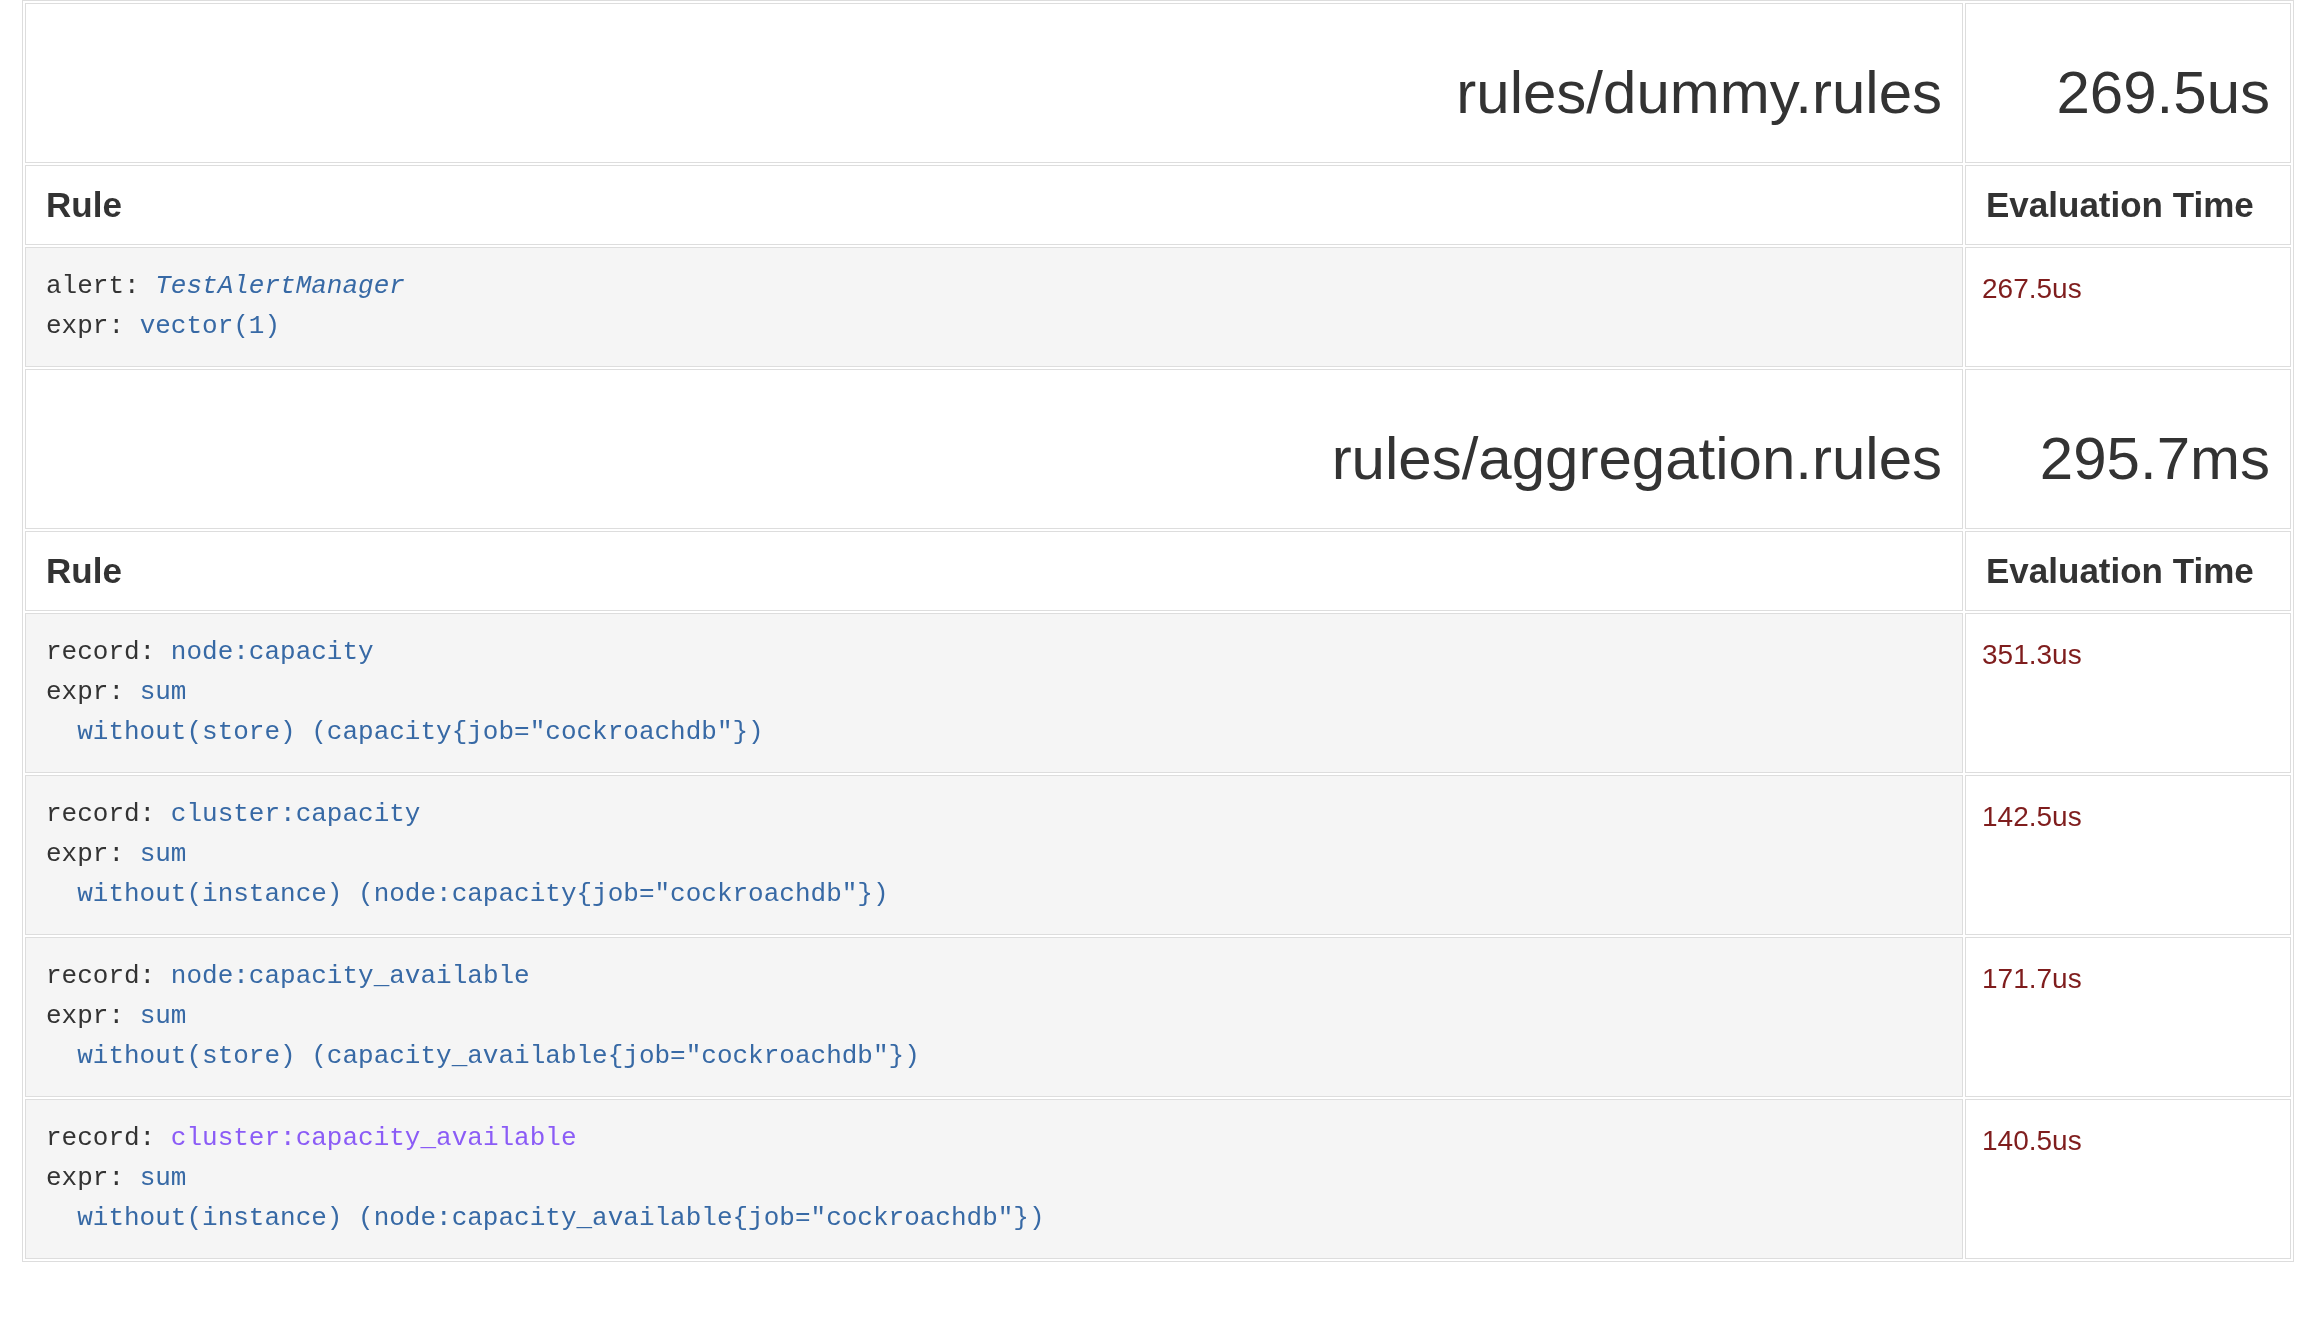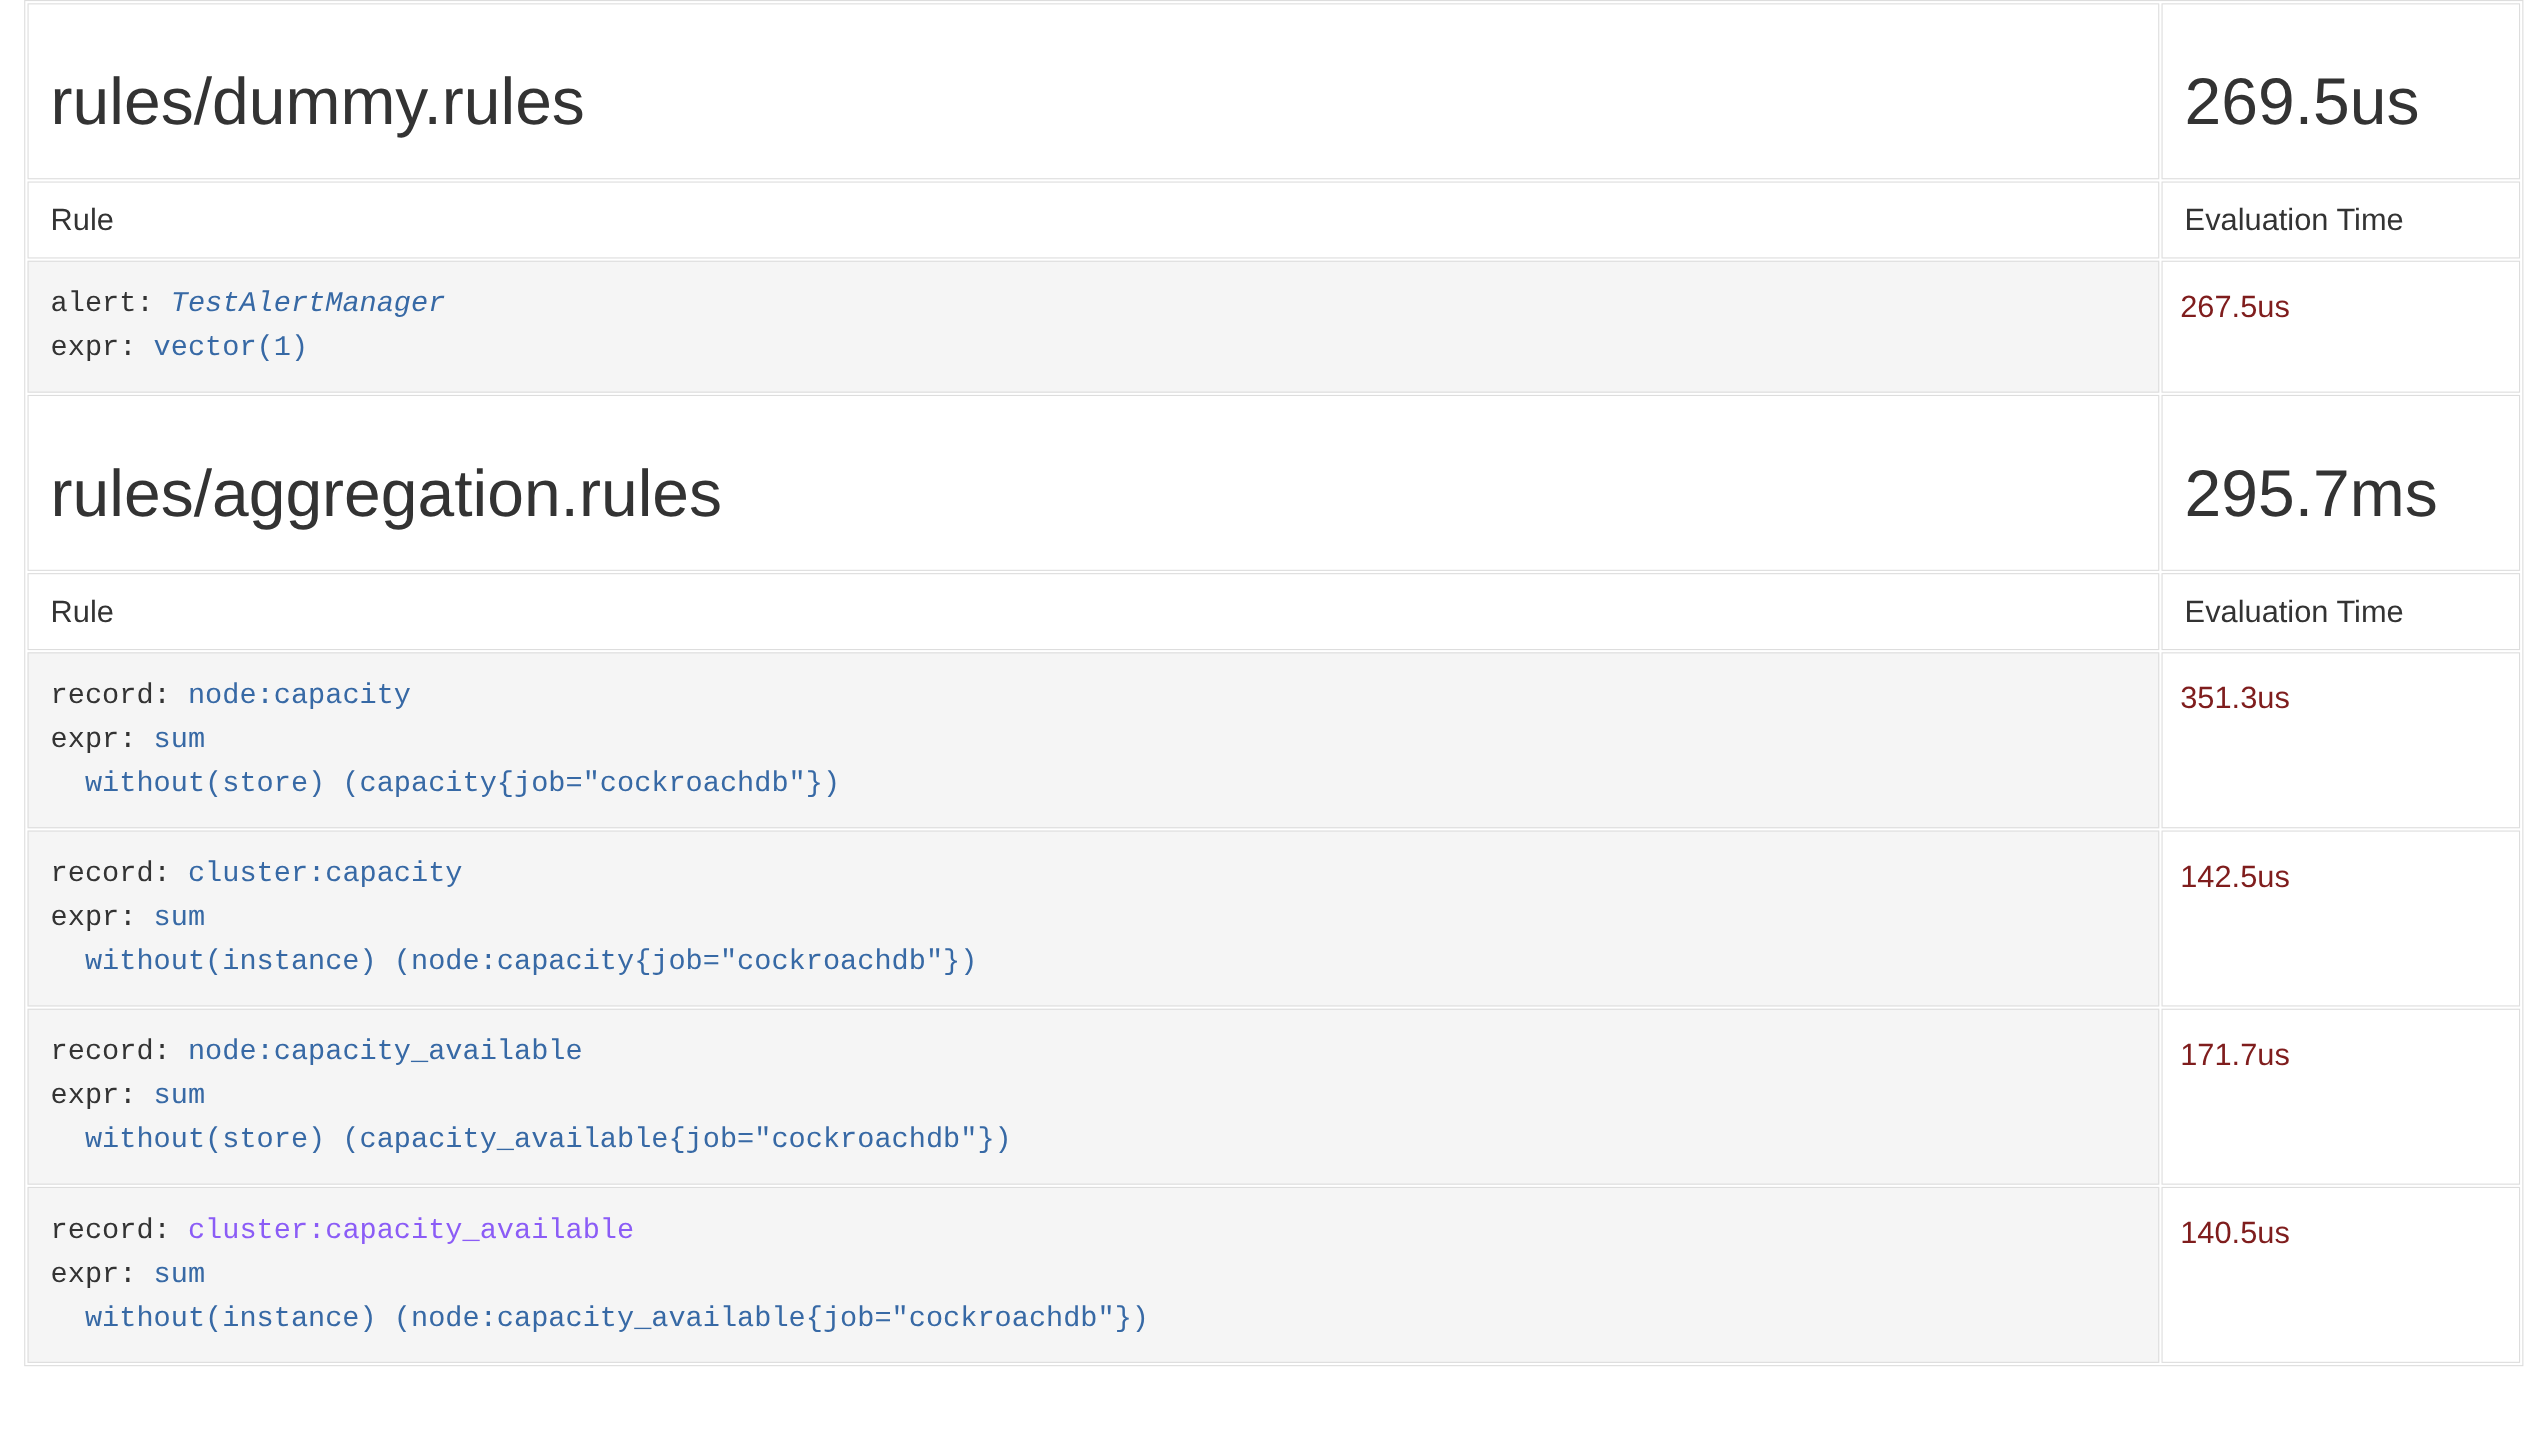--- a/index.html
+++ b/index.html
@@ -40,26 +40,27 @@
     padding: 14px 20px;
   }
   td.group-title-cell h2 {
     font-size: 60px;
     line-height: 1.1;
     font-weight: 500;
     margin: 42px 0 22px 0;
     color: #333333;
     white-space: nowrap;
     overflow: hidden;
+    text-align: right;
   }
   td.col-header-cell {
     padding: 14px 16px 14px 20px;
-    font-size: 28px;
+    font-size: 35px;
     line-height: 1.43;
-    font-weight: normal;
+    font-weight: bold;
     color: #333333;
   }
   td.rule-cell {
     background: #f5f5f5;
     padding: 18px 20px 20px 20px;
     font-family: "Liberation Mono", monospace;
     font-size: 26px;
     line-height: 40px;
     color: #333333;
     white-space: pre;

